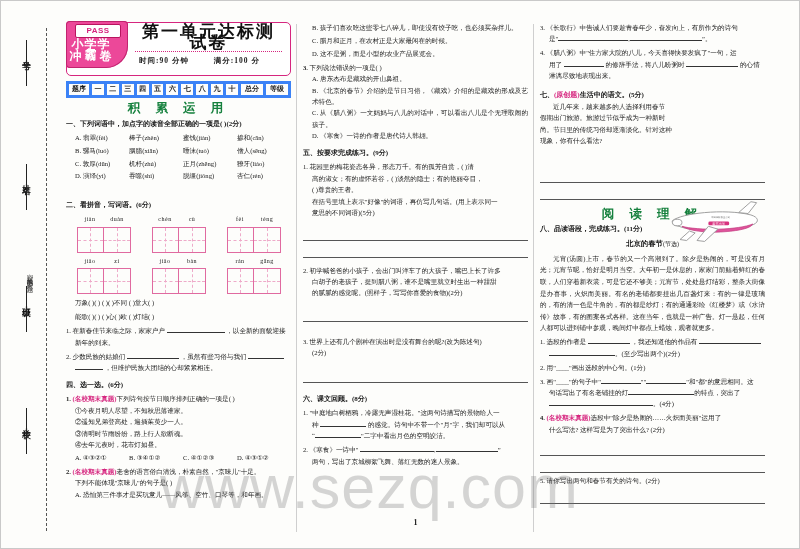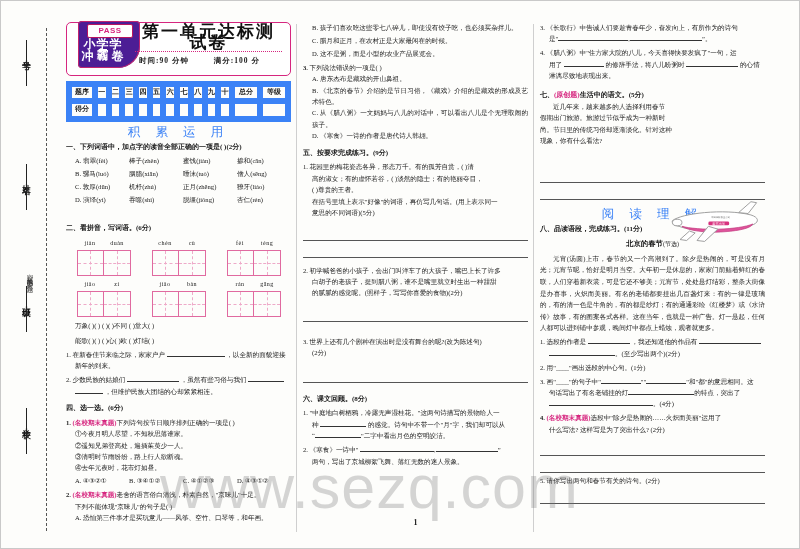--- a/index.html
+++ b/index.html
@@ -31,45 +31,45 @@
   #col1{left:66px;}
   #col2{left:303px;}
   #col3{left:540px;}
   .vdiv{position:absolute;top:24px;height:508px;width:0;border-left:1px solid #cfcfcf;}
   #vd1{left:296px;} #vd2{left:533px;}
 
   
   .banner{position:relative;height:52px;border:1.6px solid #d6267f;border-radius:5px;
           background:#fff;margin-bottom:5px;}
   .logo{position:absolute;left:-1px;top:-2px;width:62px;height:47px;
-        background:#4c1d95;border-radius:4px 4px 22px 4px;
-        box-shadow:inset 0 0 0 1px #c1246f;margin-left:12px;}
+        background:#ec4899;border-radius:4px 4px 22px 4px;
+        box-shadow:inset 0 0 0 1px #c1246f;}
   .logo .pass{position:absolute;left:9px;top:3px;width:44px;height:12px;
         background:#fff;border:1px solid #b8145f;border-radius:2px;
         font-family:"Liberation Sans",sans-serif;font-weight:bold;font-size:8px;
         color:#d6267f;text-align:center;line-height:12px;letter-spacing:.5px;}
   .logo .l1,.logo .l2{position:absolute;left:0;width:50px;text-align:center;
         color:#fff;font-weight:bold;font-size:12px;letter-spacing:1px;}
   .logo .l1{top:18px;} .logo .l2{top:30px;text-align:center;}
   .bn-title{position:absolute;left:66px;right:6px;top:3px;text-align:center;
         font-size:17px;font-weight:bold;letter-spacing:2px;color:#111;font-family:Liberation Serif, serif;}
   .bn-sep{position:absolute;left:68px;right:8px;top:28px;border-top:1px dotted #d6267f;}
   .bn-meta{position:absolute;left:48px;right:6px;top:32px;text-align:center;
         font-size:7.5px;font-weight:bold;letter-spacing:1px;}
   .bn-meta span{margin:0 11px;}
 
   
   table.score{border-collapse:collapse;width:100%;margin-bottom:4px;}
-  table.score td{border:6px solid #3b82f6;height:11px;font-size:7px;
+  table.score td{border:3px solid #3b82f6;height:11px;font-size:7px;
         text-align:center;font-weight:bold;padding:0;}
   table.score td.hd{width:20px;}
   table.score td.wide{width:22px;}
 
   
-  .sec-title{text-align:center;font-size:12.5px;font-weight:normal;color:#3b82f6;
+  .sec-title{text-align:center;font-size:12.5px;font-weight:bold;color:#15803d;
         letter-spacing:6px;margin:5px 0 4px;}
   .q-head{font-weight:bold;font-size:7px;margin-top:4px;}
   .q{margin-top:2.5px;}
   .q .n{font-weight:bold;}
   .ind{padding-left:9px;}
   .opts{display:flex;padding-left:9px;margin-top:1.5px;}
   .opts>div{flex:1;}
   .opt-row{padding-left:9px;margin-top:1.5px;}
   .tag{color:#d6267f;font-weight:bold;}
   .blank{display:inline-block;border-bottom:1px solid #333;height:7px;}
@@ -160,35 +160,20 @@
         <td>四</td>
         <td>五</td>
         <td>六</td>
         <td>七</td>
         <td>八</td>
         <td>九</td>
         <td>十</td>
         <td class="wide">总分</td>
         <td class="wide">等级</td>
       </tr>
-      <tr>
-        <td class="hd">得分</td>
-        <td></td>
-        <td></td>
-        <td></td>
-        <td></td>
-        <td></td>
-        <td></td>
-        <td></td>
-        <td></td>
-        <td></td>
-        <td></td>
-        <td class="wide"></td>
-        <td class="wide"></td>
-      </tr>
     </tbody>
       </table>
 
     <div class="sec-title">积 累 运 用</div>
 
     <div class="q-head">一、下列词语中，加点字的读音全部正确的一项是(      )(2分)</div>
     <div class="opts">
       <div>A. 翡翠(fěi)</div>
       <div>棒子(zhěn)</div>
       <div>蜜饯(jiàn)</div>

